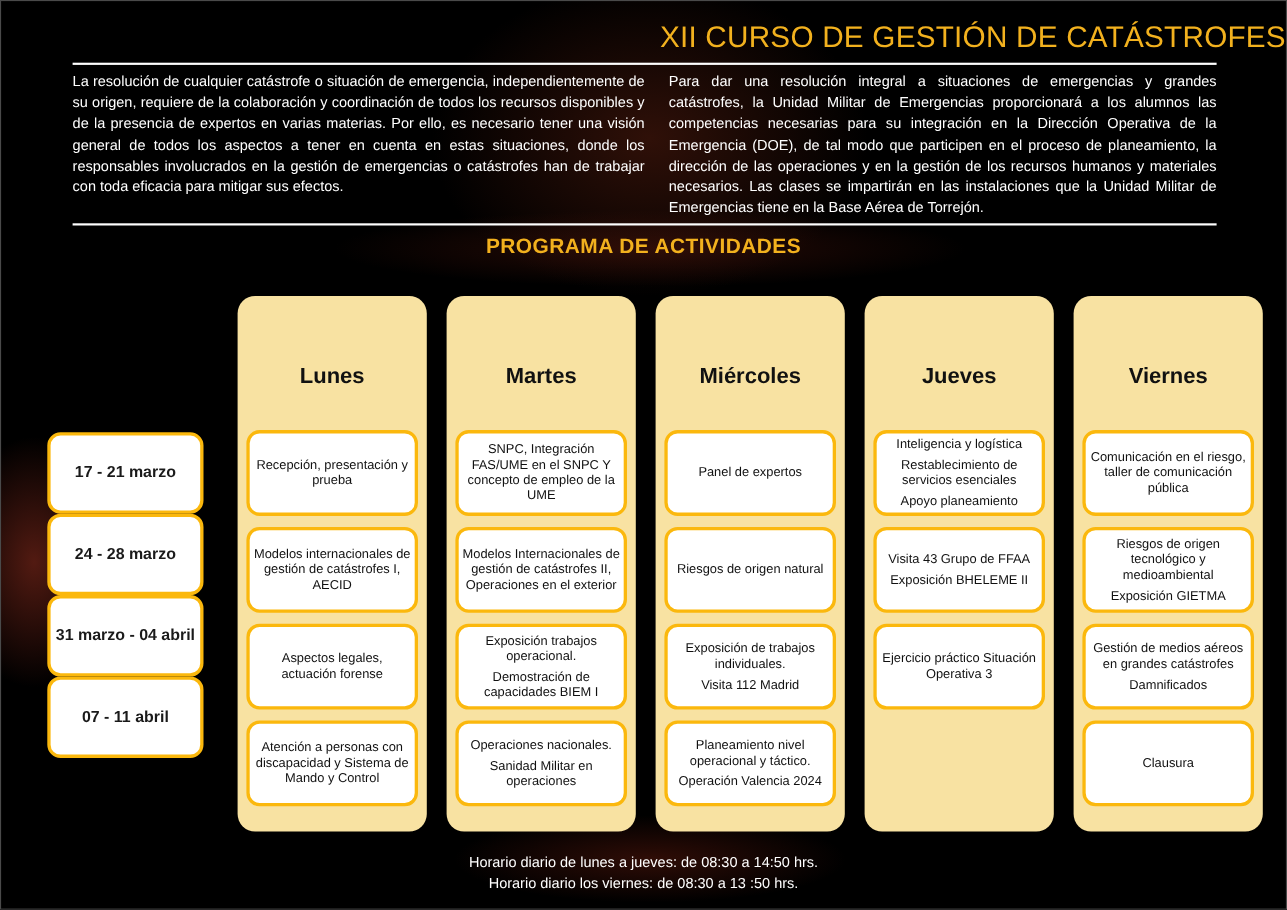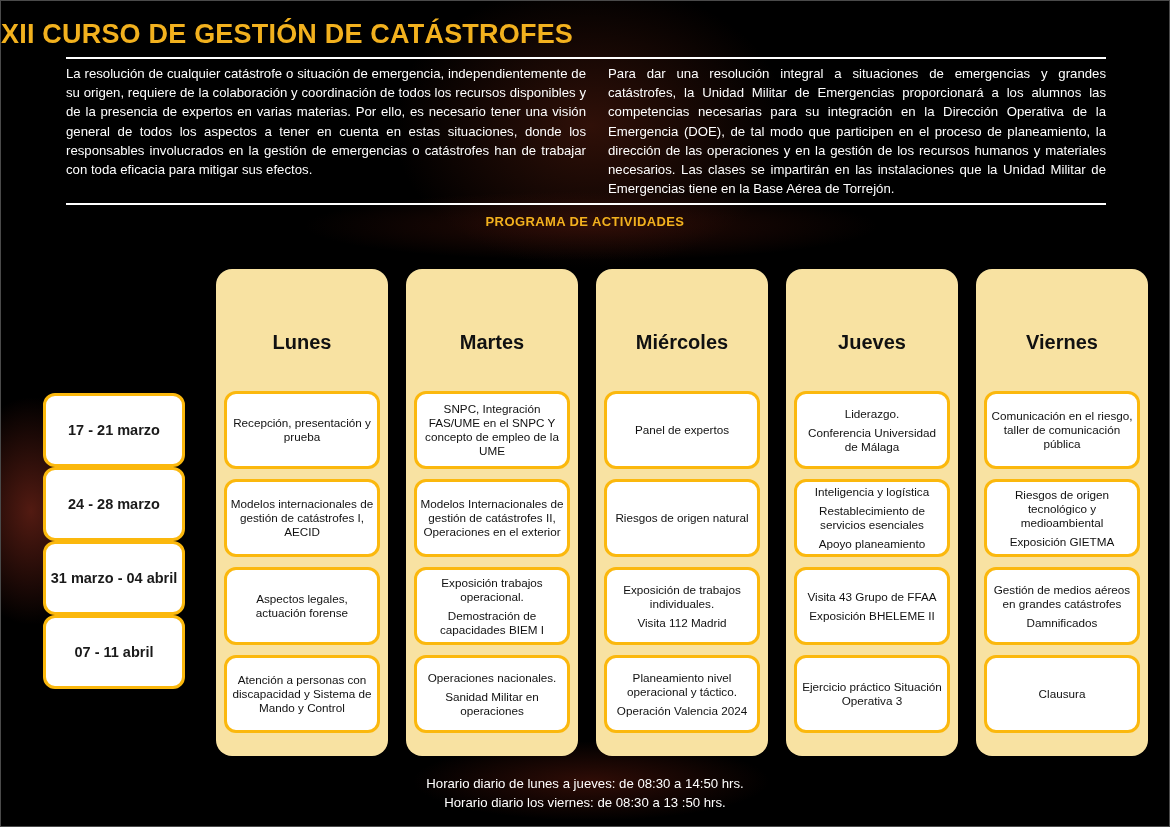--- a/index.html
+++ b/index.html
@@ -13,35 +13,35 @@
   .bg1{left:-45px;top:395px;width:150px;height:230px;
        background:radial-gradient(ellipse at center,rgba(150,48,32,.55),rgba(0,0,0,0) 70%);}
   .bg2{left:390px;top:-20px;width:400px;height:290px;
        background:radial-gradient(ellipse at center,rgba(95,32,16,.5),rgba(0,0,0,0) 70%);}
   .bg3{left:300px;top:190px;width:580px;height:70px;
        background:radial-gradient(ellipse at center,rgba(80,22,12,.5),rgba(0,0,0,0) 70%);}
   .bg4{left:410px;top:740px;width:360px;height:80px;
        background:radial-gradient(ellipse at center,rgba(105,28,14,.45),rgba(0,0,0,0) 70%);}
 
   .title{
-    position:absolute;top:18px;left:0;width:100%;margin:0;text-align:left;
-    color:var(--title-gold,#F2B11E);font-size:27px;font-weight:bold;letter-spacing:.2px;
+    position:absolute;top:18px;left:0;width:100%;margin:0;text-align:right;
+    color:var(--title-gold,#F2B11E);font-size:27px;font-weight:normal;letter-spacing:.2px;
   }
   .rule{position:absolute;left:65px;width:1040px;height:2px;background:#fff;}
   .rule-top{top:56px;}
   .rule-mid{top:202px;}
 
   .intro{position:absolute;top:63px;left:65px;width:1040px;display:flex;justify-content:space-between;}
   .intro p{margin:0;color:#fff;font-size:13.2px;line-height:19.2px;text-align:justify;}
   .intro .left{width:520px;}
   .intro .right{width:498px;}
 
   .program-title{
     position:absolute;top:213px;left:0;width:100%;margin:0;text-align:center;
-    color:var(--title-gold,#F2B11E);font-size:13px;font-weight:bold;letter-spacing:.4px;
+    color:var(--title-gold,#F2B11E);font-size:19px;font-weight:bold;letter-spacing:.4px;
   }
 
   .dates{position:absolute;left:42px;top:392px;width:142px;display:flex;flex-direction:column;}
   .date-box{
     height:74px;box-sizing:border-box;background:#fff;
     border:3px solid var(--cell-border-gold,#FBB80D);border-radius:12px;
     display:flex;align-items:center;justify-content:center;
     font-size:14.5px;font-weight:bold;color:#1a1a1a;text-align:center;padding:0 4px;
   }
 
@@ -148,24 +148,20 @@
           <div class="cell">
             <p>Planeamiento nivel operacional y táctico.</p>
             <p>Operación Valencia 2024</p>
           </div>
         </div>
       </div>
       <div class="day-col">
         <div class="day-label">Jueves</div>
         <div class="cells">
           <div class="cell">
-            <p>Liderazgo.</p>
-            <p>Conferencia Universidad de Málaga</p>
-          </div>
-          <div class="cell">
             <p>Inteligencia y logística</p>
             <p>Restablecimiento de servicios esenciales</p>
             <p>Apoyo planeamiento</p>
           </div>
           <div class="cell">
             <p>Visita 43 Grupo de FFAA</p>
             <p>Exposición BHELEME II</p>
           </div>
           <div class="cell">
             <p>Ejercicio práctico Situación Operativa 3</p>

